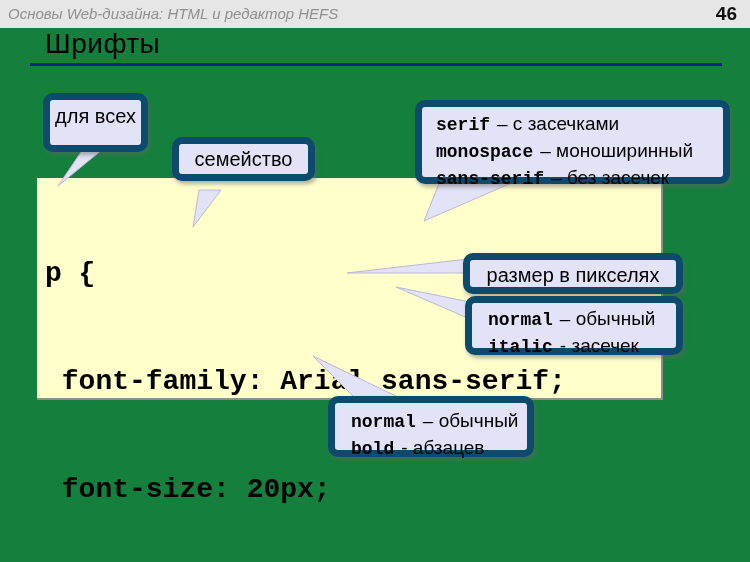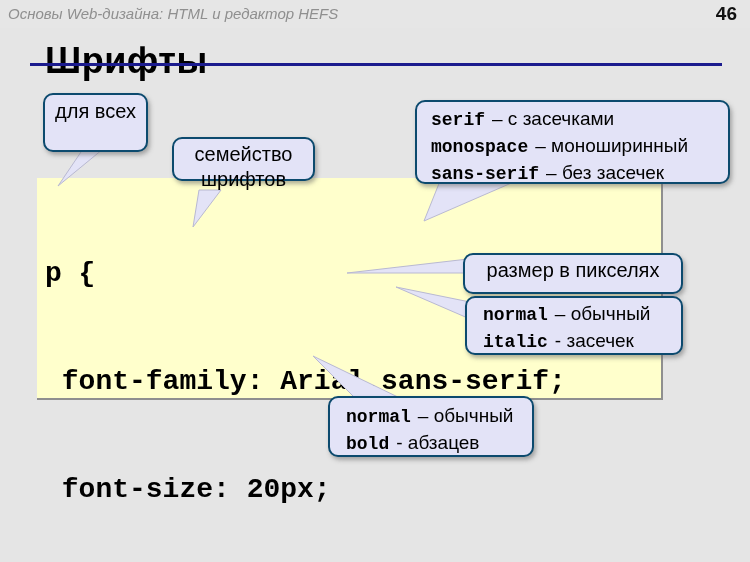--- a/index.html
+++ b/index.html
@@ -1,21 +1,21 @@
 <!DOCTYPE html>
 <html lang="ru"><head>
 <meta charset="utf-8">
 <style>
   * { margin: 0; padding: 0; box-sizing: border-box; }
   html, body { background: #ffffff; }
   #slide {
     position: relative;
     width: 750px;
     height: 562px;
-    background: #e5e5e5;
+    background: #15803d;
     overflow: hidden;
     font-family: "Liberation Sans", sans-serif;
     color: #000;
   }
 
   
   .topbar {
     position: absolute; left: 0; top: 0;
     width: 750px; height: 28px;
     background: #e6e6e6;
@@ -25,21 +25,21 @@
     font-size: 15px; font-style: italic; color: #8f8f8f;
   }
   .pagenum {
     position: absolute; right: 13px; top: 3px;
     font-size: 19px; font-weight: bold; color: #111;
   }
 
   
   .title {
     position: absolute; left: 45px; top: 28px;
-    font-size: 36px; font-weight: bold; letter-spacing: 0.5px; margin-top: 12px;
+    font-size: 28px; font-weight: normal; letter-spacing: 0.5px;
   }
   .rule {
     position: absolute; left: 30px; top: 63px;
     width: 692px; height: 3px; background: #1b1b8e;
   }
 
   
   .codeblock {
     position: absolute; left: 37px; top: 178px;
     width: 626px; height: 222px;
@@ -54,21 +54,21 @@
     white-space: pre;
   }
 
   
   svg.tails { position: absolute; left: 0; top: 0; }
 
   
   .callout {
     position: absolute;
     background: #e3e3f7;
-    border: 2px solid #0c4a6e;
+    border: 7px solid #0c4a6e;
     border-radius: 10px;
     box-shadow: 2px 3px 4px rgba(100,100,100,0.5);
   }
   .center { text-align: center; }
   .kw {
     font-family: "Liberation Mono", monospace;
     font-weight: bold; font-size: 18px;
   }
   .rest { margin-left: 7px; }
 
@@ -125,21 +125,20 @@
     <polygon points="470,302 470,319 396,287" fill="#e3e3f7" stroke="#b9b9d2" stroke-width="1"></polygon>
     <polygon points="356,399 402,399 313,356" fill="#e3e3f7" stroke="#b9b9d2" stroke-width="1"></polygon>
   </svg>
 
   <div class="callout co-paragraphs center">
     <div>для всех</div>
   </div>
 
   <div class="callout co-family center">
     <div>семейство</div>
-    <div>шрифтов</div>
   </div>
 
   <div class="callout co-generic">
     <div><span class="kw">serif</span><span class="rest">– с засечками</span></div>
     <div><span class="kw">monospace</span><span class="rest">– моноширинный</span></div>
     <div><span class="kw">sans-serif</span><span class="rest">– без засечек</span></div>
   </div>
 
   <div class="callout co-size center">
     <div>размер в пикселях</div>

